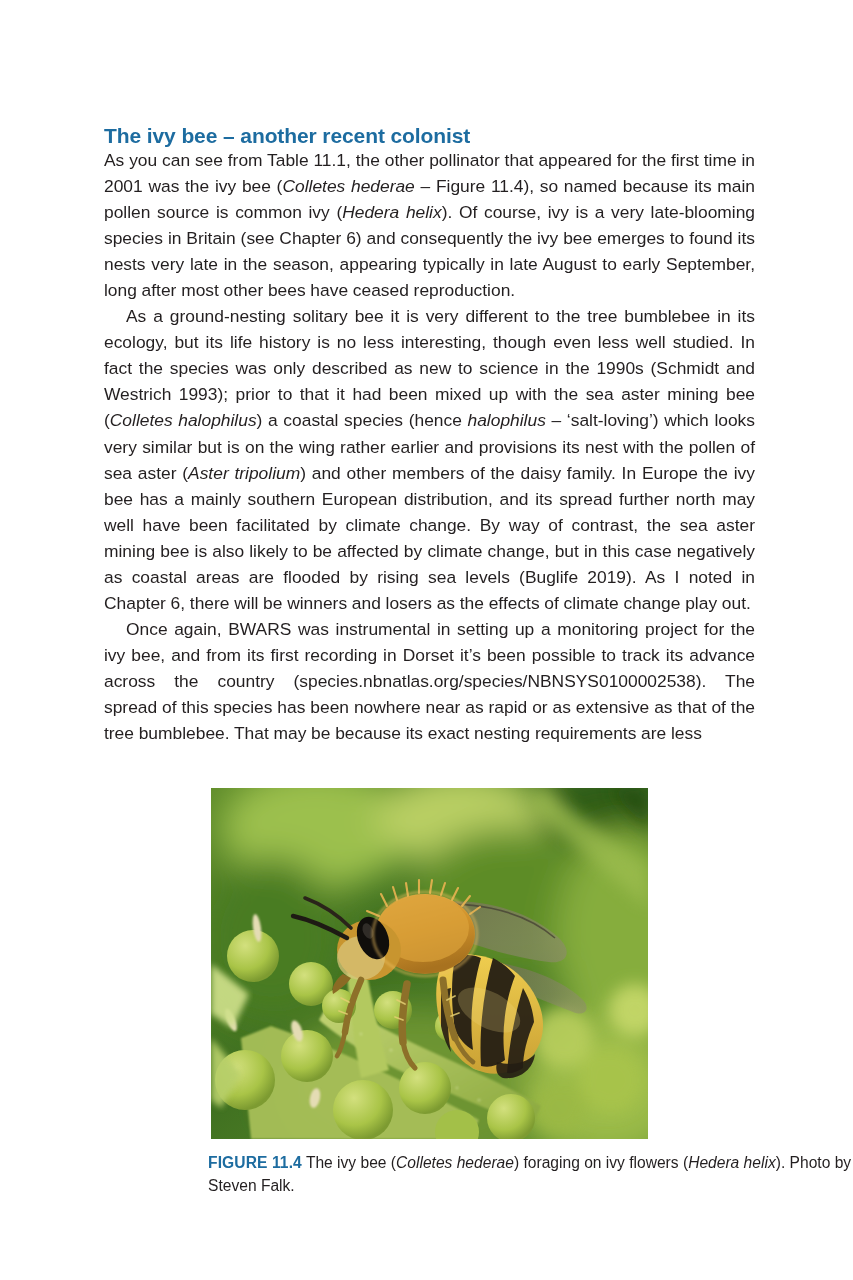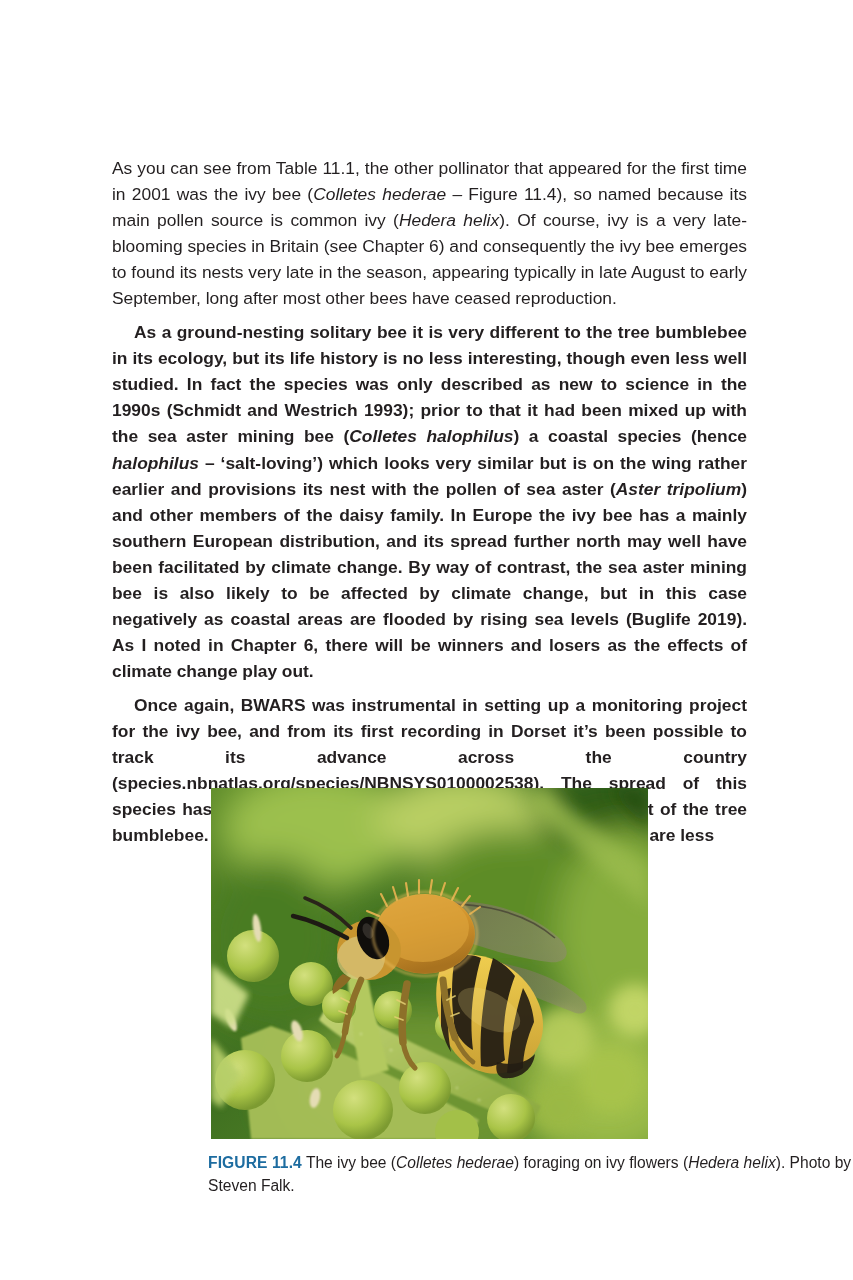--- a/index.html
+++ b/index.html
@@ -68,32 +68,31 @@
   }
 
   
   .body-copy {
     position: absolute;
     top: 147px;
     left: 0;
     width: 651px;
   }
   p.para {
-    margin: 8px;
+    margin: 0;
     font-size: 17.4px;
     line-height: 26.05px;
     text-align: justify;
     text-justify: inter-word;
     color: #231f20;
     hyphens: none;
     word-spacing: -0.1px;
   }
   p.para.indent {
     text-indent: 22px;
-    font-weight: bold;
   }
   p.para i, p.para em {
     font-style: italic;
   }
 
   
   .figure {
     position: absolute;
     left: 107px;
     top: 788px;
@@ -131,20 +130,21 @@
     font-style: italic;
   }
 </style>
 </head>
 <body>
 
 <div class="page">
   <div class="content">
 
 
+    <h2 class="section-heading">The ivy bee – another recent colonist</h2>
 
     <div class="body-copy">
       <p class="para">As you can see from Table 11.1, the other pollinator that appeared for the first time in 2001 was the ivy bee (<i>Colletes hederae</i> – Figure 11.4), so named because its main pollen source is common ivy (<i>Hedera helix</i>). Of course, ivy is a very late-blooming species in Britain (see Chapter 6) and consequently the ivy bee emerges to found its nests very late in the season, appearing typically in late August to early September, long after most other bees have ceased reproduction.</p>
       <p class="para indent">As a ground-nesting solitary bee it is very different to the tree bumblebee in its ecology, but its life history is no less interesting, though even less well studied. In fact the species was only described as new to science in the 1990s (Schmidt and Westrich 1993); prior to that it had been mixed up with the sea aster mining bee (<i>Colletes halophilus</i>) a coastal species (hence <i>halophilus</i> – ‘salt-loving’) which looks very similar but is on the wing rather earlier and provisions its nest with the pollen of sea aster (<i>Aster tripolium</i>) and other members of the daisy family. In Europe the ivy bee has a mainly southern European distribution, and its spread further north may well have been facilitated by climate change. By way of contrast, the sea aster mining bee is also likely to be affected by climate change, but in this case negatively as coastal areas are flooded by rising sea levels (Buglife 2019). As I noted in Chapter 6, there will be winners and losers as the effects of climate change play out.</p>
       <p class="para indent">Once again, BWARS was instrumental in setting up a monitoring project for the ivy bee, and from its first recording in Dorset it’s been possible to track its advance across the country (species.nbnatlas.org/species/NBNSYS0100002538). The spread of this species has been nowhere near as rapid or as extensive as that of the tree bumblebee. That may be because its exact nesting requirements are less</p>
     </div>
 
     <figure class="figure" style="margin:0;">
       <div class="figure-image">
         <svg viewBox="0 0 437 351" xmlns="http://www.w3.org/2000/svg" aria-hidden="true">

